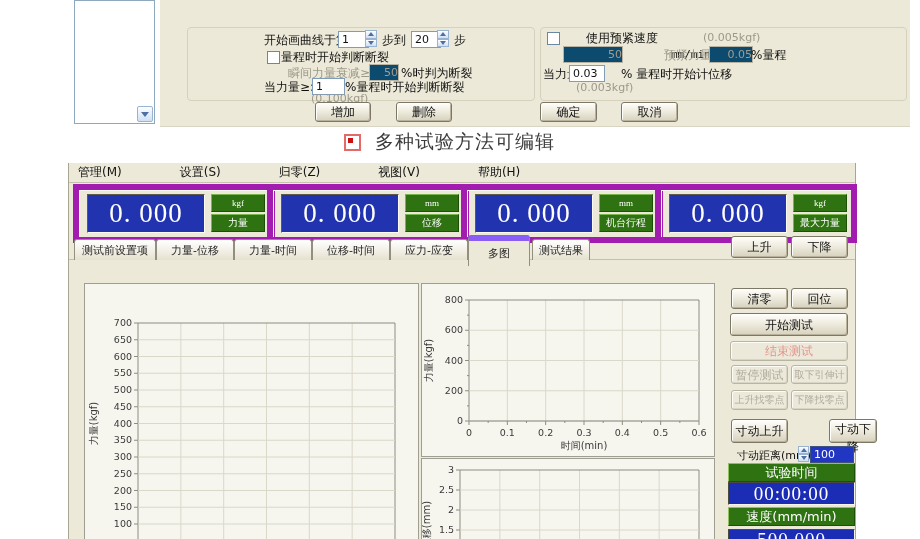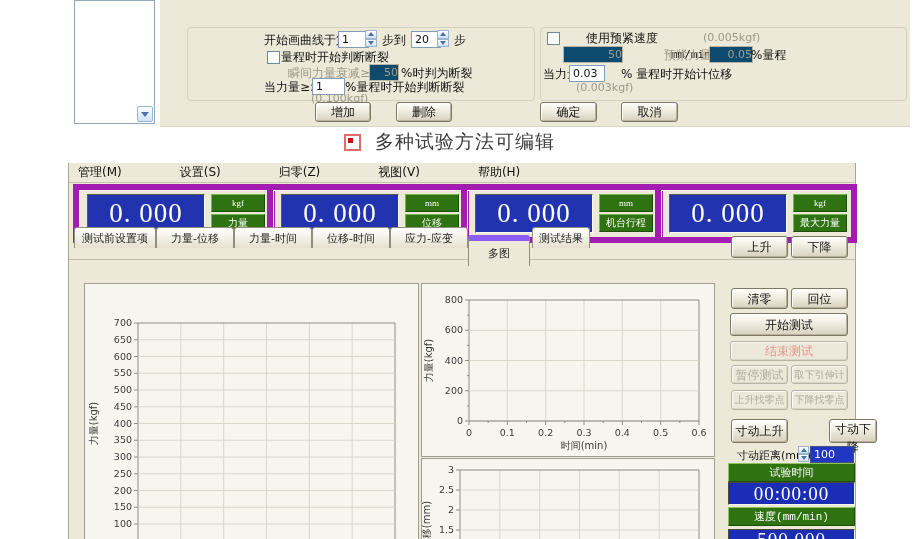--- a/index.html
+++ b/index.html
@@ -62,34 +62,34 @@
   .lcd{position:absolute;left:8px;top:4px;width:116px;height:37px;background:#2133ae;
        border:1px solid;border-color:#5d5a4c #fbfaf4 #fbfaf4 #5d5a4c;color:#fff;
        font-family:"Liberation Serif","DejaVu Serif",serif;font-size:27px;
        display:flex;align-items:center;justify-content:center;letter-spacing:1px;}
   .badge{position:absolute;left:132px;width:52px;height:16px;background:#2f7211;color:#fff;
          border:1px solid;border-color:#79b54e #1d4f07 #1d4f07 #79b54e;
          display:flex;align-items:center;justify-content:center;}
   .badge.unit{top:4px;font-size:9px;font-family:"Liberation Serif","DejaVu Serif",serif;}
   .badge.lab{top:24px;font-size:10px;}
 
-  .tab{position:absolute;height:20px;top:64px;background:linear-gradient(#ffffff,#e6e1cf);
+  .tab{position:absolute;height:20px;top:76px;background:linear-gradient(#ffffff,#e6e1cf);
        border:1px solid #928f7e;border-bottom:none;border-radius:3px 3px 0 0;
        font-size:11px;display:flex;align-items:center;justify-content:center;color:#222;}
   .tab.active{top:72px;height:25px;background:#ece9d8;border-top:6px solid #8b5cf6;z-index:3;}
   .tabline{position:absolute;left:0;top:96px;width:100%;height:1px;background:#928f7e;opacity:.45;}
 
   .chartpanel{position:absolute;background:#f6f5ee;border:1px solid #9e9e93;}
   .chartpanel svg{display:block;}
   .jog-label{position:absolute;font-size:11px;color:#111;white-space:nowrap;}
   .jog-field{position:absolute;background:#2236c4;color:#fff;font-size:11px;line-height:15px;
              padding-left:3px;border:1px solid #40507f;}
-  .phead{position:absolute;background:#2f7211;color:#fff;font-size:11px;
+  .phead{position:absolute;background:#2f7211;color:#fff;font-size:13px;
          border:1px solid;border-color:#8fc25f #1d4f07 #1d4f07 #8fc25f;
-         display:flex;align-items:center;justify-content:center;font-family:Liberation Mono, monospace;}
+         display:flex;align-items:center;justify-content:center;}
   .pdisp{position:absolute;background:#1b2db4;color:#fff;
          font-family:"Liberation Serif","DejaVu Serif",serif;font-size:19px;
          border:1px solid;border-color:#4a4a42 #f5f4ea #f5f4ea #4a4a42;
          display:flex;align-items:center;justify-content:center;letter-spacing:1px;}
 </style>
 </head>
 <body>
 
 <div id="page">
 

